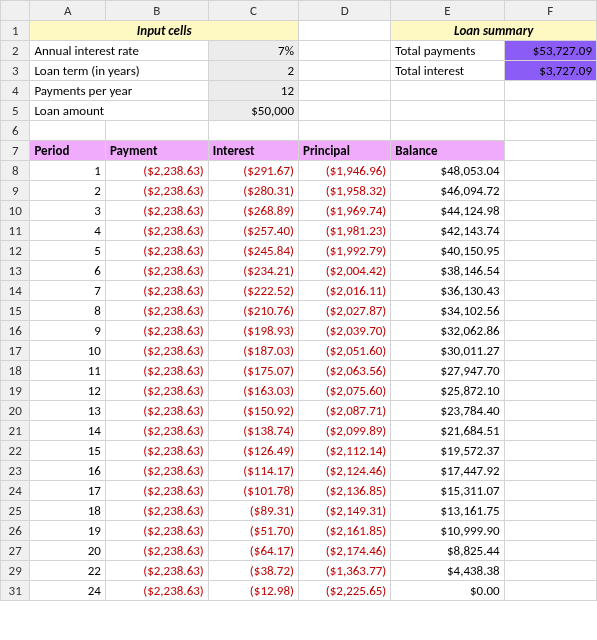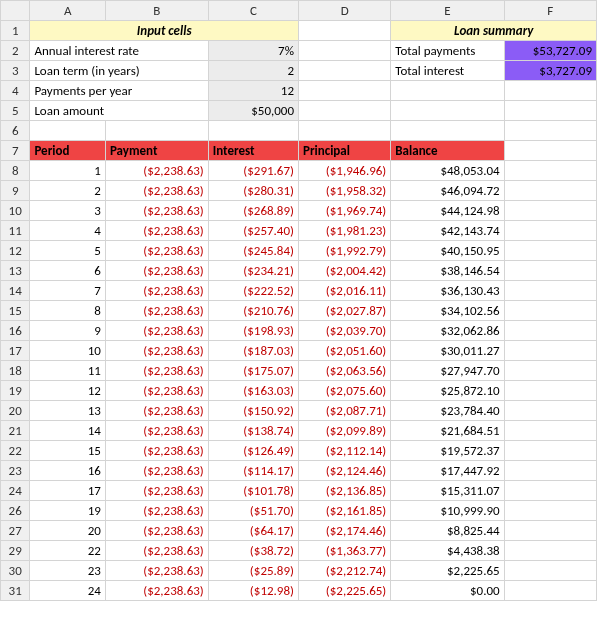--- a/index.html
+++ b/index.html
@@ -49,21 +49,21 @@
     font-style: italic;
     font-weight: bold;
     text-align: center;
   }
   .italic { }
   .shade { background: #ececec; }
   .right { text-align: right; }
   .left { text-align: left; }
   .green { background: #8b5cf6; }
   .hdr {
-    background: #ef4444;
+    background: #f0abfc;
     font-weight: bold;
   }
   .neg { color: #c00000; }
 </style>
 </head>
 <body>
 
 <table class="sheet">
   <colgroup>
     <col style="width:28px">
@@ -289,20 +289,29 @@
       <tr>
         <th class="row-head">24</th>
     <td class="right">17</td>
     <td class="right neg">($2,238.63)</td>
     <td class="right neg">($101.78)</td>
     <td class="right neg">($2,136.85)</td>
     <td class="right">$15,311.07</td>
     <td></td>
   </tr>
       <tr>
+        <th class="row-head">25</th>
+    <td class="right">18</td>
+    <td class="right neg">($2,238.63)</td>
+    <td class="right neg">($89.31)</td>
+    <td class="right neg">($2,149.31)</td>
+    <td class="right">$13,161.75</td>
+    <td></td>
+  </tr>
+      <tr>
         <th class="row-head">26</th>
     <td class="right">19</td>
     <td class="right neg">($2,238.63)</td>
     <td class="right neg">($51.70)</td>
     <td class="right neg">($2,161.85)</td>
     <td class="right">$10,999.90</td>
     <td></td>
   </tr>
       <tr>
         <th class="row-head">27</th>
@@ -313,29 +322,20 @@
     <td class="right">$8,825.44</td>
     <td></td>
   </tr>
       <tr>
         <th class="row-head">29</th>
     <td class="right">22</td>
     <td class="right neg">($2,238.63)</td>
     <td class="right neg">($38.72)</td>
     <td class="right neg">($1,363.77)</td>
     <td class="right">$4,438.38</td>
-    <td></td>
-  </tr>
-      <tr>
-        <th class="row-head">30</th>
-    <td class="right">23</td>
-    <td class="right neg">($2,238.63)</td>
-    <td class="right neg">($25.89)</td>
-    <td class="right neg">($2,212.74)</td>
-    <td class="right">$2,225.65</td>
     <td></td>
   </tr>
       <tr>
         <th class="row-head">31</th>
     <td class="right">24</td>
     <td class="right neg">($2,238.63)</td>
     <td class="right neg">($12.98)</td>
     <td class="right neg">($2,225.65)</td>
     <td class="right">$0.00</td>
     <td></td>

